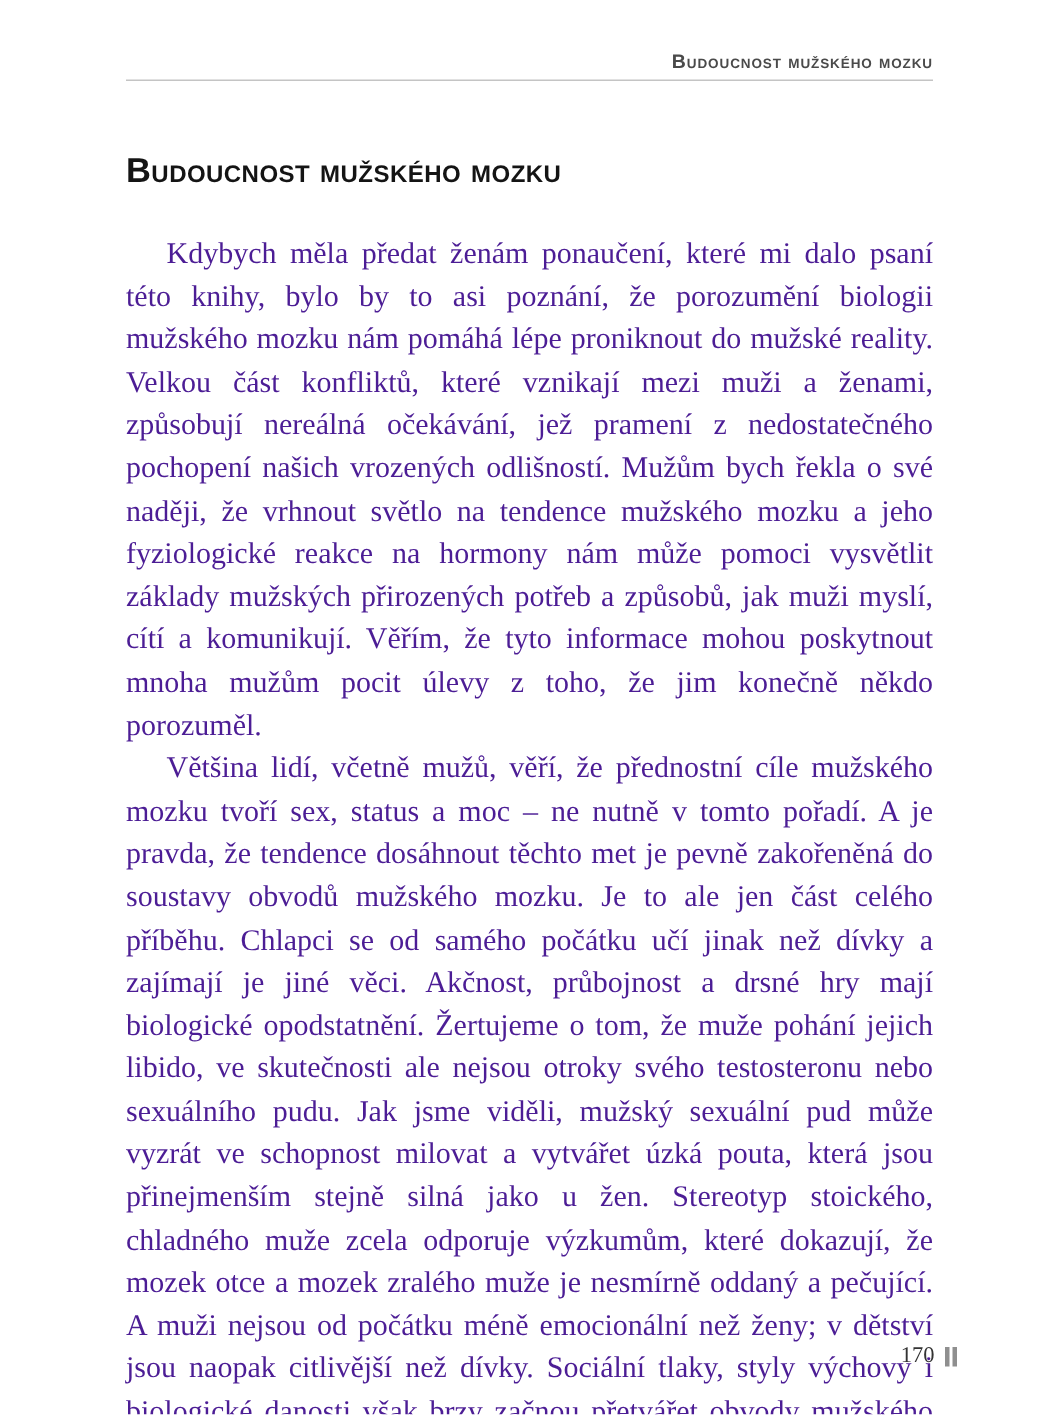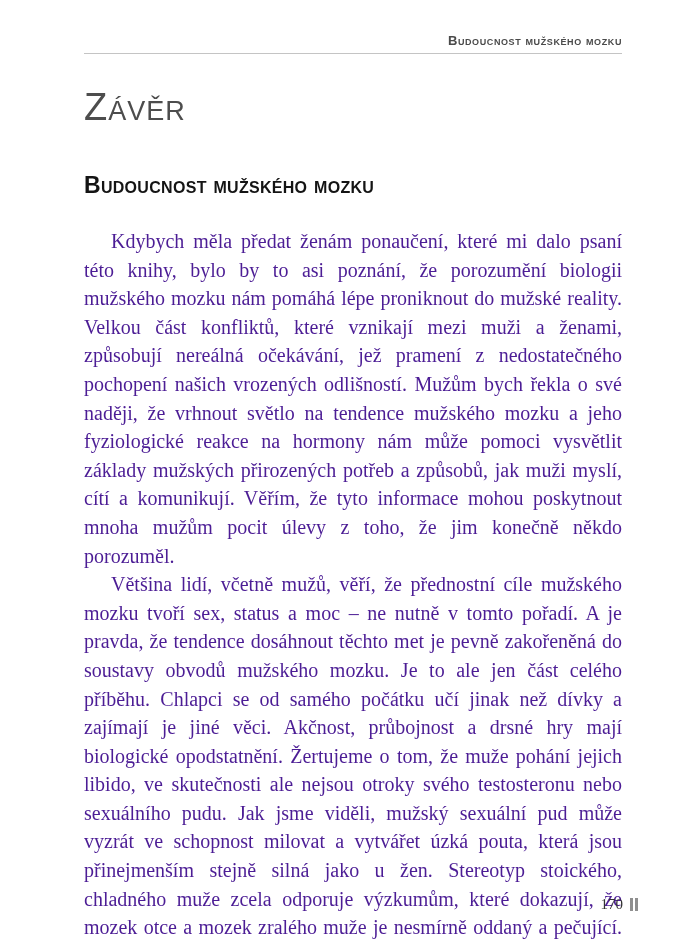--- a/index.html
+++ b/index.html
@@ -100,21 +100,20 @@
 </head>
 <body>
 
 <div class="page">
 
   <header>
     <div class="running-header">Budoucnost mužského mozku</div>
     <div class="header-rule"></div>
   </header>
 
-  <h1 class="chapter-title">Závěr</h1>
 
   <h2 class="section-heading">Budoucnost mužského mozku</h2>
 
   <div class="body-text">
     <p>Kdybych měla předat ženám ponaučení, které mi dalo psaní této knihy, bylo by to asi poznání, že porozumění biologii mužského mozku nám pomáhá lépe proniknout do mužské reality. Velkou část konfliktů, které vznikají mezi muži a ženami, způsobují nereálná očekávání, jež pramení z nedostatečného pochopení našich vrozených odlišností. Mužům bych řekla o své naději, že vrhnout světlo na tendence mužského mozku a jeho fyziologické reakce na hormony nám může pomoci vysvětlit základy mužských přirozených potřeb a způsobů, jak muži myslí, cítí a komunikují. Věřím, že tyto informace mohou poskytnout mnoha mužům pocit úlevy z toho, že jim konečně někdo porozuměl.</p>
     <p>Většina lidí, včetně mužů, věří, že přednostní cíle mužského mozku tvoří sex, status a moc – ne nutně v tomto pořadí. A je pravda, že tendence dosáhnout těchto met je pevně zakořeněná do soustavy obvodů mužského mozku. Je to ale jen část celého příběhu. Chlapci se od samého počátku učí jinak než dívky a zajímají je jiné věci. Akčnost, průbojnost a drsné hry mají biologické opodstatnění. Žertujeme o tom, že muže pohání jejich libido, ve skutečnosti ale nejsou otroky svého testosteronu nebo sexuálního pudu. Jak jsme viděli, mužský sexuální pud může vyzrát ve schopnost milovat a vytvářet úzká pouta, která jsou přinejmenším stejně silná jako u žen. Stereotyp stoického, chladného muže zcela odporuje výzkumům, které dokazují, že mozek otce a mozek zralého muže je nesmírně oddaný a pečující. A muži nejsou od počátku méně emocionální než ženy; v dětství jsou naopak citlivější než dívky. Sociální tlaky, styly výchovy i biologické danosti však brzy začnou přetvářet obvody mužského mozku. Chlapci se učí potlačovat své pocity a výrazy obličeje, a když se připojí vliv testosteronu, v době dosažení mužného věku už tyto dovednosti plně ovládají. Jde o výsledek jak učení, tak i biologie. Odpovědi mužského mozku na emoce druhých se začnou brzy ubírat svou vlastní cestou, s důrazem na rychlá a účinná řešení, jejichž účelem je zmírnit stres.</p>
   </div>
 
   <div class="footer">
     <span class="page-number">170</span>

